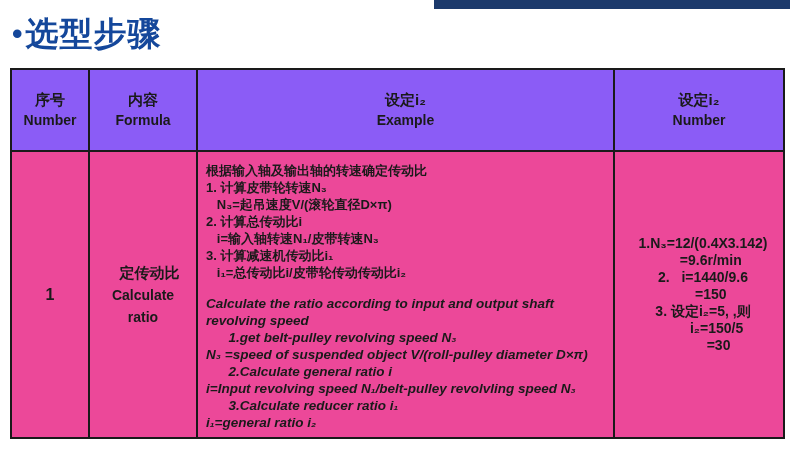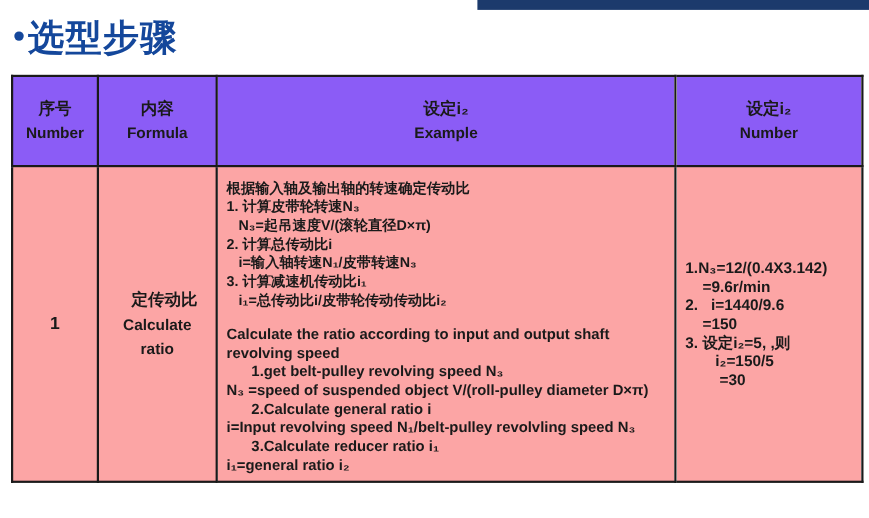--- a/index.html
+++ b/index.html
@@ -26,36 +26,36 @@
   }
   .sel-table th, .sel-table td {
     border:2px solid #1a1a1a; padding:0; overflow:hidden;
   }
   .sel-table th {
     height:80px; background:#8b5cf6; text-align:center;
     font-weight:bold; vertical-align:middle;
   }
   .th-zh { font-size:15px; line-height:21px; }
   .th-en { font-size:14px; line-height:21px; }
-  .sel-table td { height:277px; background:#fca5a5; }
+  .sel-table td { height:277px; background:#ec4899; }
   td.c-number { text-align:center; vertical-align:middle; font-weight:bold; font-size:16px; }
   td.c-contents { text-align:center; vertical-align:middle; font-weight:bold; }
   .contents-zh { font-size:15px; line-height:22px;margin-left:13px; }
   .contents-en { font-size:14px; line-height:22px; white-space:pre-wrap; }
   td.c-formula { vertical-align:top; }
   .formula-wrap { padding:10px 4px 6px 8px; }
   .formula-zh {
     font-weight:bold; font-size:13px; line-height:17px; white-space:pre-wrap;
   }
   .formula-en {
-    margin-top:14px; font-weight:bold; font-size:13.5px; line-height:17px; white-space:pre-wrap;
+    margin-top:14px; font-weight:bold; font-size:13.5px; line-height:17px; white-space:pre-wrap;font-style:italic;
   }
   td.c-example { vertical-align:middle; }
   .example-block {
-    padding-left:8px; font-weight:bold; font-size:14px; line-height:17px; white-space:pre-wrap;
+    padding-left:8px; font-weight:bold; font-size:14px; line-height:17px; white-space:pre-wrap;text-align:center;
   }
 </style>
 </head>
 <body>
 
 <div class="top-bar"></div>
 
 <div class="page-title">
   <span class="title-bullet">•</span>
   <span>选型步骤</span>

